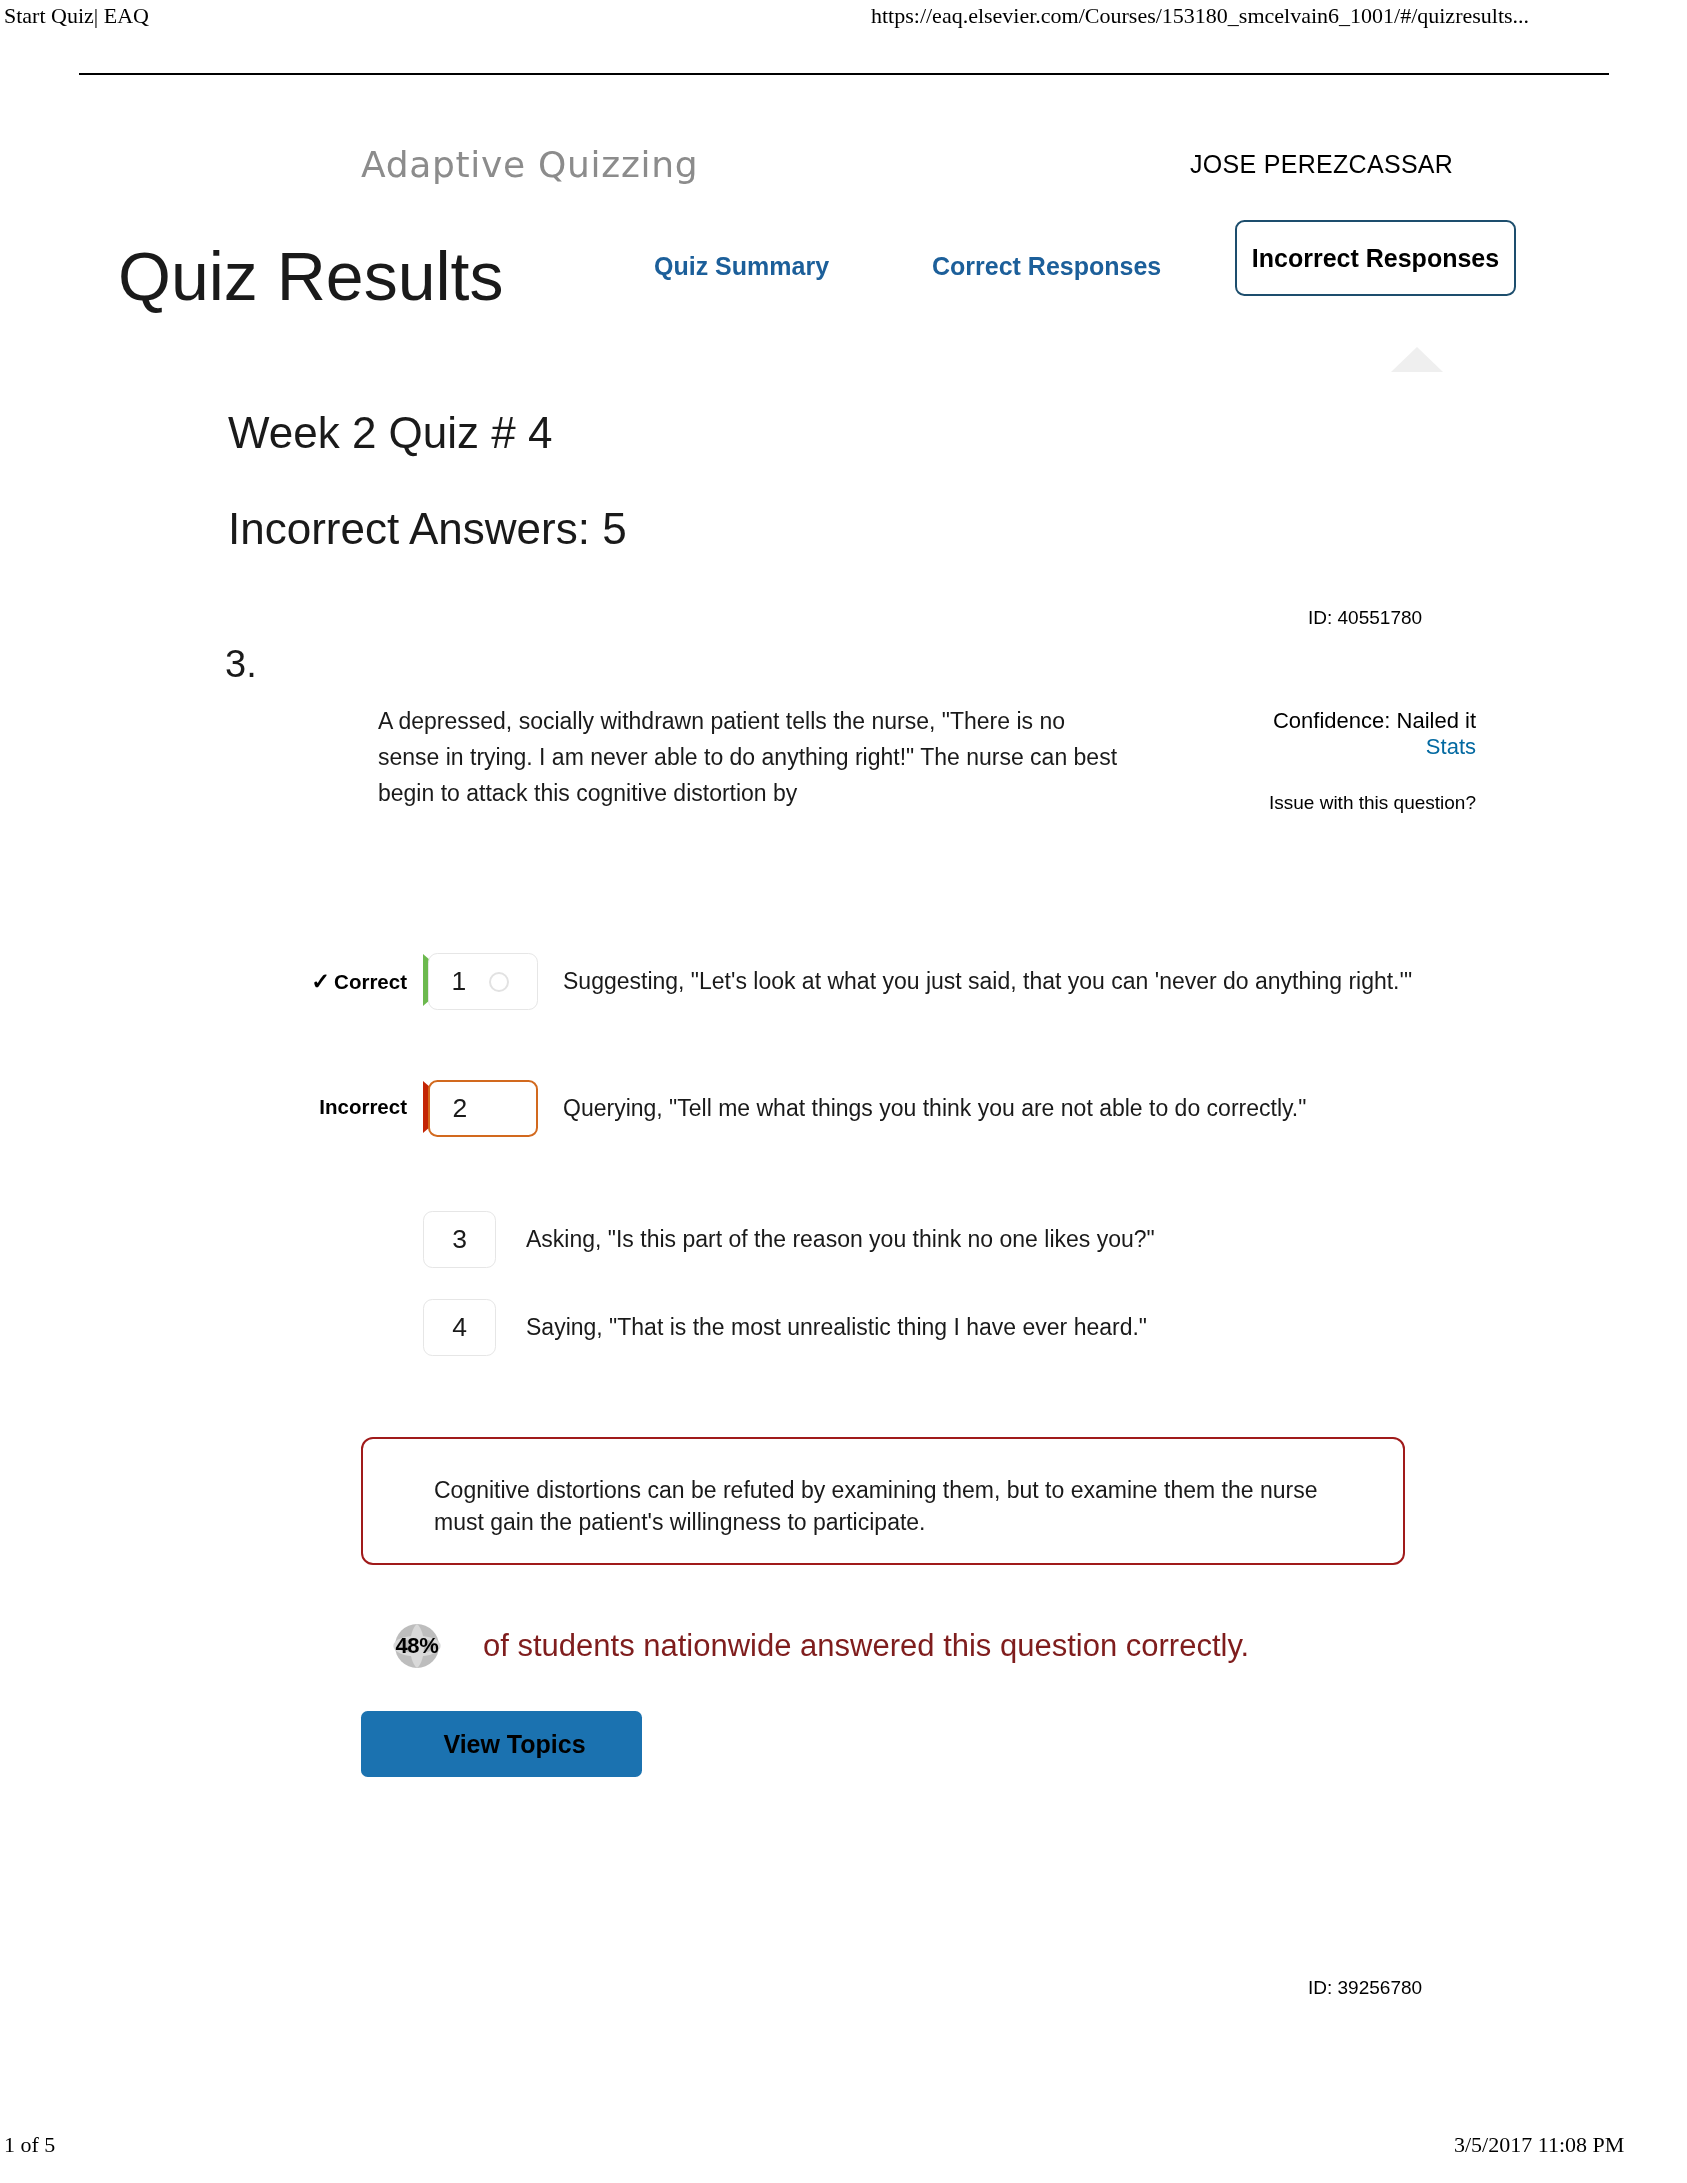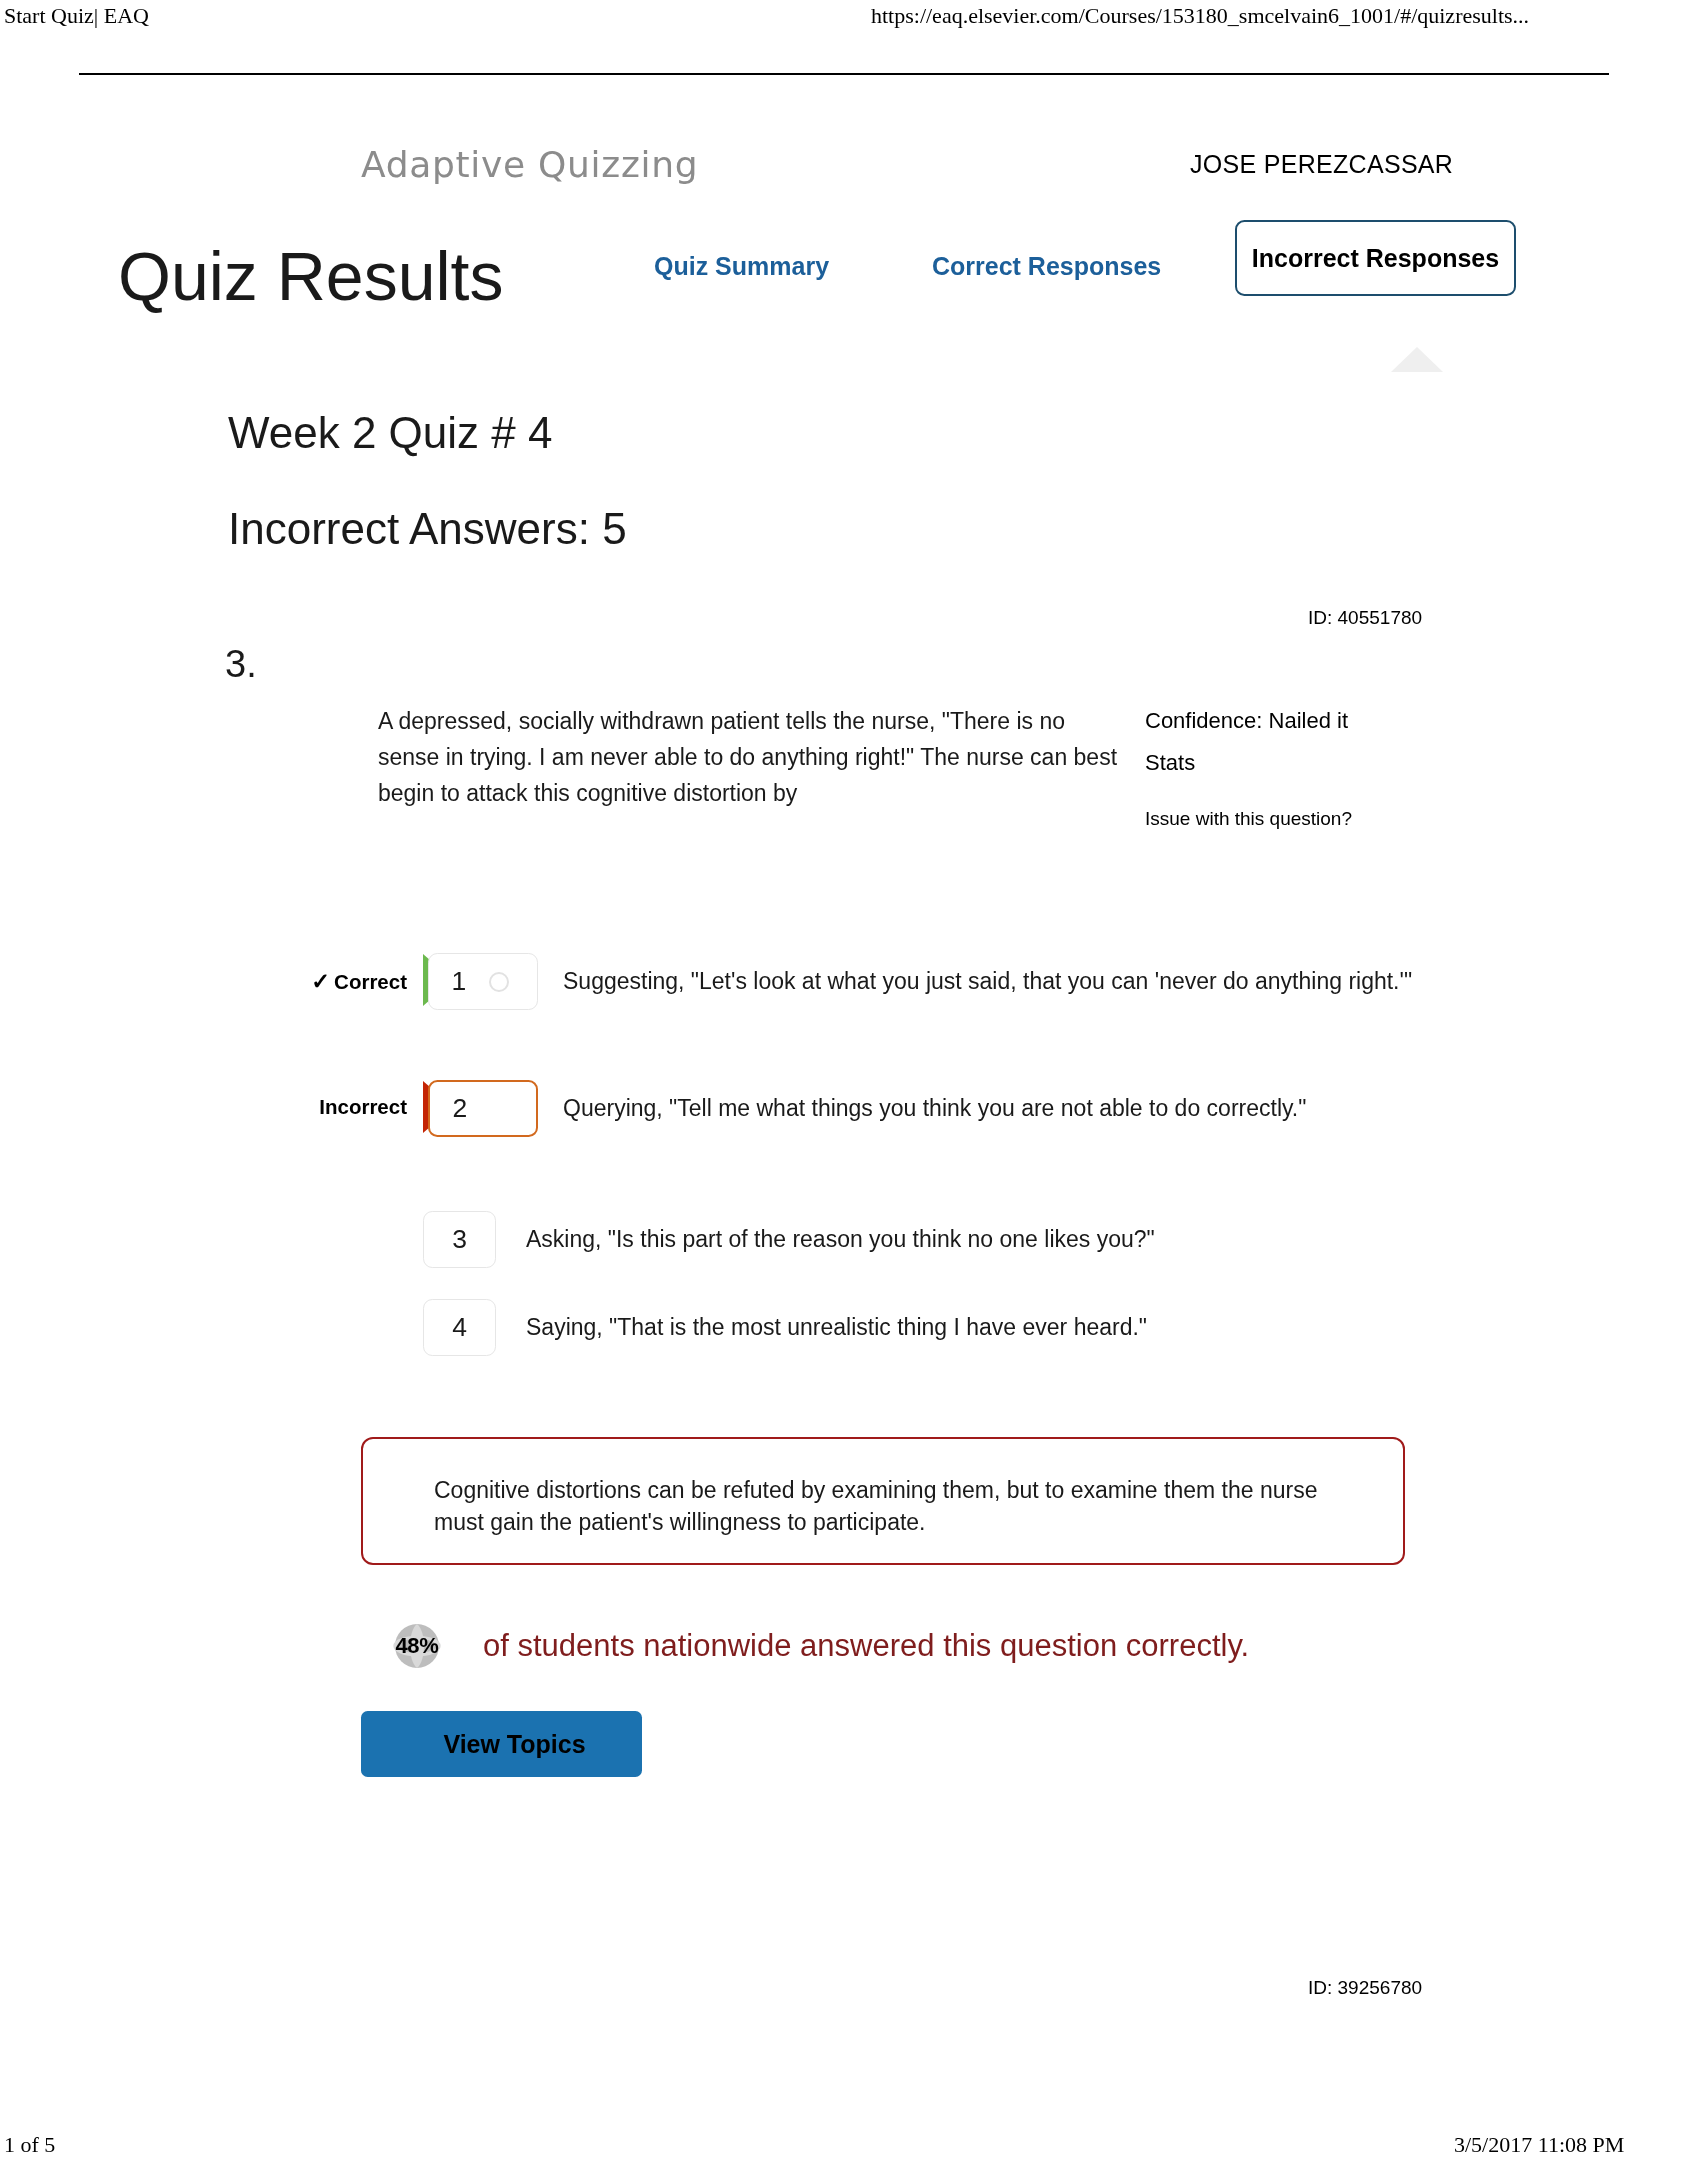--- a/index.html
+++ b/index.html
@@ -183,31 +183,31 @@
     font-size: 23px;
     line-height: 36px;
     color: #1a1a1a;
   }
 
   .meta-col {
     position: absolute;
     left: 1145px;
     top: 708px;
     width: 331px;
-    text-align: left;
+    text-align: right;
   }
   .meta-col .confidence {
     font-size: 22px;
     color: #000;
     white-space: nowrap;
   }
   .meta-col .stats-link {
-    margin-top: 16px;
-    font-size: 22px;
-    color: #000000;
+    margin-top: 0;
+    font-size: 22px;
+    color: #0369a1;
     cursor: pointer;
     text-decoration: none;
     display: block;
   }
   .meta-col .issue-link {
     margin-top: 32px;
     font-size: 19px;
     color: #000;
     cursor: pointer;
     display: block;

